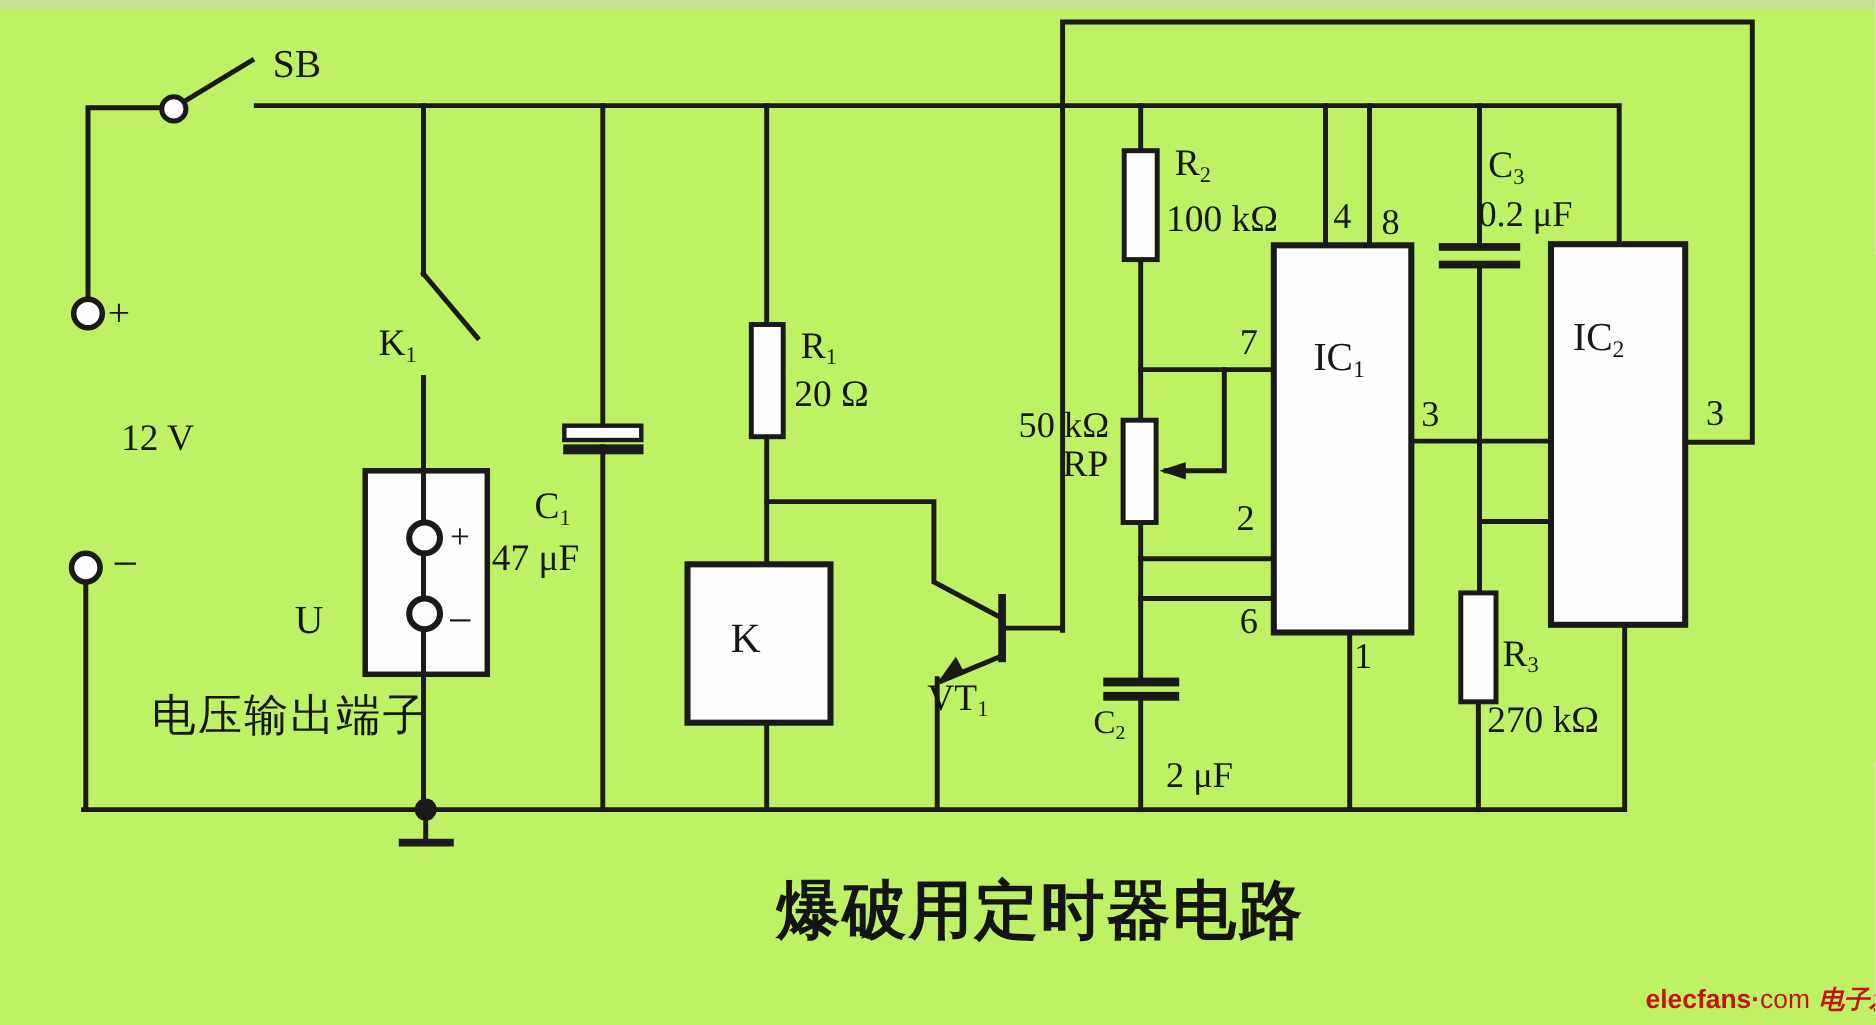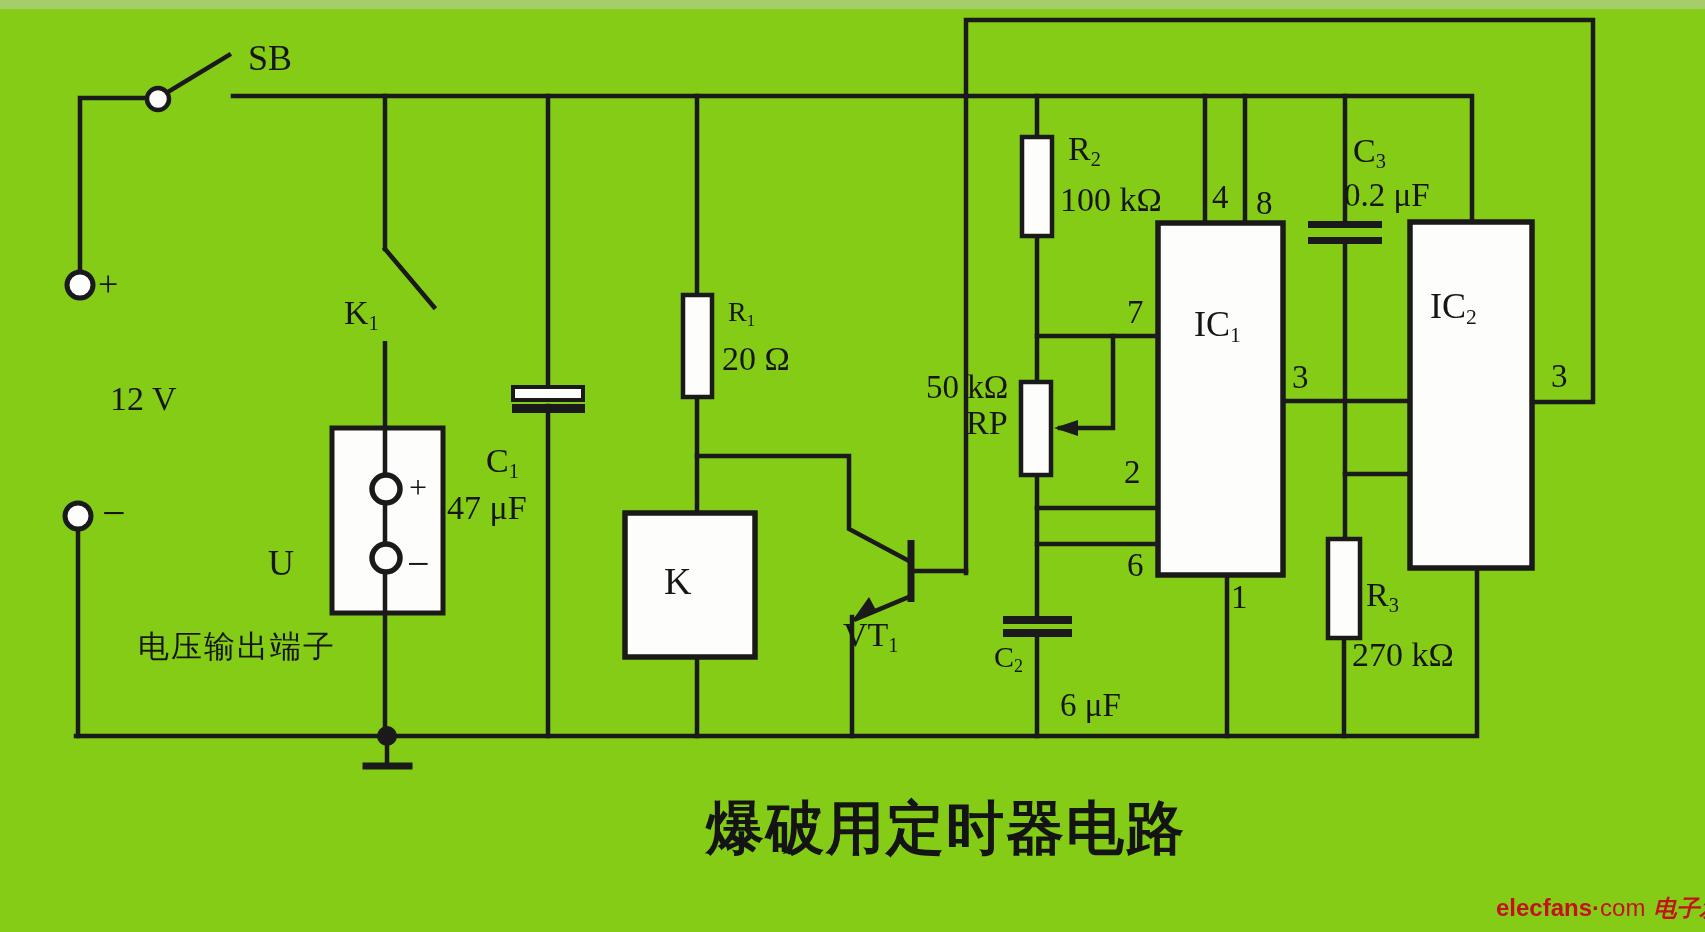--- a/index.html
+++ b/index.html
@@ -1,17 +1,17 @@
 <!DOCTYPE html>
 <html><head>
 <meta charset="utf-8">
 <style>
   html,body{margin:0;padding:0;background:#e8e8e8;}
   #stage{
-    position:relative;width:1705px;height:932px;background:#84cc16;
+    position:relative;width:1705px;height:932px;background:#bef264;
     overflow:hidden;font-family:"Liberation Serif",serif;color:#1a1a1a;
   }
   #scan-strip{position:absolute;left:0;top:0;width:100%;height:9px;background:#cfcfcf;opacity:.45;}
   svg{position:absolute;left:0;top:0;}
   .lbl{position:absolute;white-space:nowrap;line-height:1;color:#161616;}
   .lbl sub{font-size:0.6em;vertical-align:-0.3em;}
   .pin{font-size:33px;}
   .title-lbl{
     font-family:"Liberation Sans",sans-serif;font-weight:bold;font-size:58px;
     letter-spacing:2px;color:#141414;
@@ -118,28 +118,28 @@
       <circle cx="387" cy="736" r="10" fill="#1a1a1a" stroke="none"></circle>
     </g>
   </svg>
 
   <div class="lbl" style="left:248px;top:40px;font-size:36px"><span>SB</span></div>
   <div class="lbl" style="left:98px;top:266px;font-size:36px"><span>+</span></div>
   <div class="lbl" style="left:110px;top:382px;font-size:34px"><span>12 V</span></div>
   <div class="lbl" style="left:102px;top:492px;font-size:42px"><span>−</span></div>
   <div class="lbl" style="left:344px;top:296px;font-size:34px"><span>K</span><sub>1</sub></div>
   <div class="lbl" style="left:268px;top:545px;font-size:36px"><span>U</span></div>
-  <div class="lbl" style="left:138px;top:631px;font-size:31px;letter-spacing:2px"><span>电压输出端子</span></div>
+  <div class="lbl" style="left:138px;top:631px;font-size:40px;letter-spacing:2px"><span>电压输出端子</span></div>
   <div class="lbl" style="left:409px;top:471px;font-size:32px"><span>+</span></div>
   <div class="lbl" style="left:407px;top:544px;font-size:40px"><span>−</span></div>
 
   <div class="lbl" style="left:486px;top:444px;font-size:34px"><span>C</span><sub>1</sub></div>
   <div class="lbl" style="left:447px;top:491px;font-size:34px"><span>47 μF</span></div>
 
-  <div class="lbl" style="left:728px;top:298px;font-size:28px"><span>R</span><sub>1</sub></div>
+  <div class="lbl" style="left:728px;top:298px;font-size:34px"><span>R</span><sub>1</sub></div>
   <div class="lbl" style="left:722px;top:342px;font-size:34px"><span>20 Ω</span></div>
 
   <div class="lbl" style="left:664px;top:562px;font-size:38px"><span>K</span></div>
   <div class="lbl" style="left:843px;top:618px;font-size:34px"><span>VT</span><sub>1</sub></div>
 
   <div class="lbl" style="left:1068px;top:132px;font-size:34px"><span>R</span><sub>2</sub></div>
   <div class="lbl" style="left:1060px;top:183px;font-size:34px"><span>100 kΩ</span></div>
 
   <div class="lbl" style="left:926px;top:371px;font-size:33px"><span>50 kΩ</span></div>
   <div class="lbl" style="left:966px;top:406px;font-size:34px"><span>RP</span></div>
@@ -156,20 +156,20 @@
   <div class="lbl" style="left:1353px;top:134px;font-size:34px"><span>C</span><sub>3</sub></div>
   <div class="lbl" style="left:1344px;top:179px;font-size:33px"><span>0.2 μF</span></div>
 
   <div class="lbl" style="left:1430px;top:288px;font-size:36px"><span>IC</span><sub>2</sub></div>
   <div class="lbl pin" style="left:1551px;top:360px"><span>3</span></div>
 
   <div class="lbl" style="left:1366px;top:578px;font-size:34px"><span>R</span><sub>3</sub></div>
   <div class="lbl" style="left:1352px;top:638px;font-size:34px"><span>270 kΩ</span></div>
 
   <div class="lbl" style="left:994px;top:642px;font-size:30px"><span>C</span><sub>2</sub></div>
-  <div class="lbl" style="left:1060px;top:689px;font-size:33px"><span>6 μF</span></div>
+  <div class="lbl" style="left:1060px;top:689px;font-size:33px"><span>2 μF</span></div>
 
   <div class="lbl title-lbl" style="left:706px;top:799px"><span>爆破用定时器电路</span></div>
 
   <div class="watermark">
     <span class="brand">elecfans</span><span class="brand">·</span><span class="tld">com</span><span class="cn">电子发烧友</span>
   </div>
 </div>
 
 </body></html>

